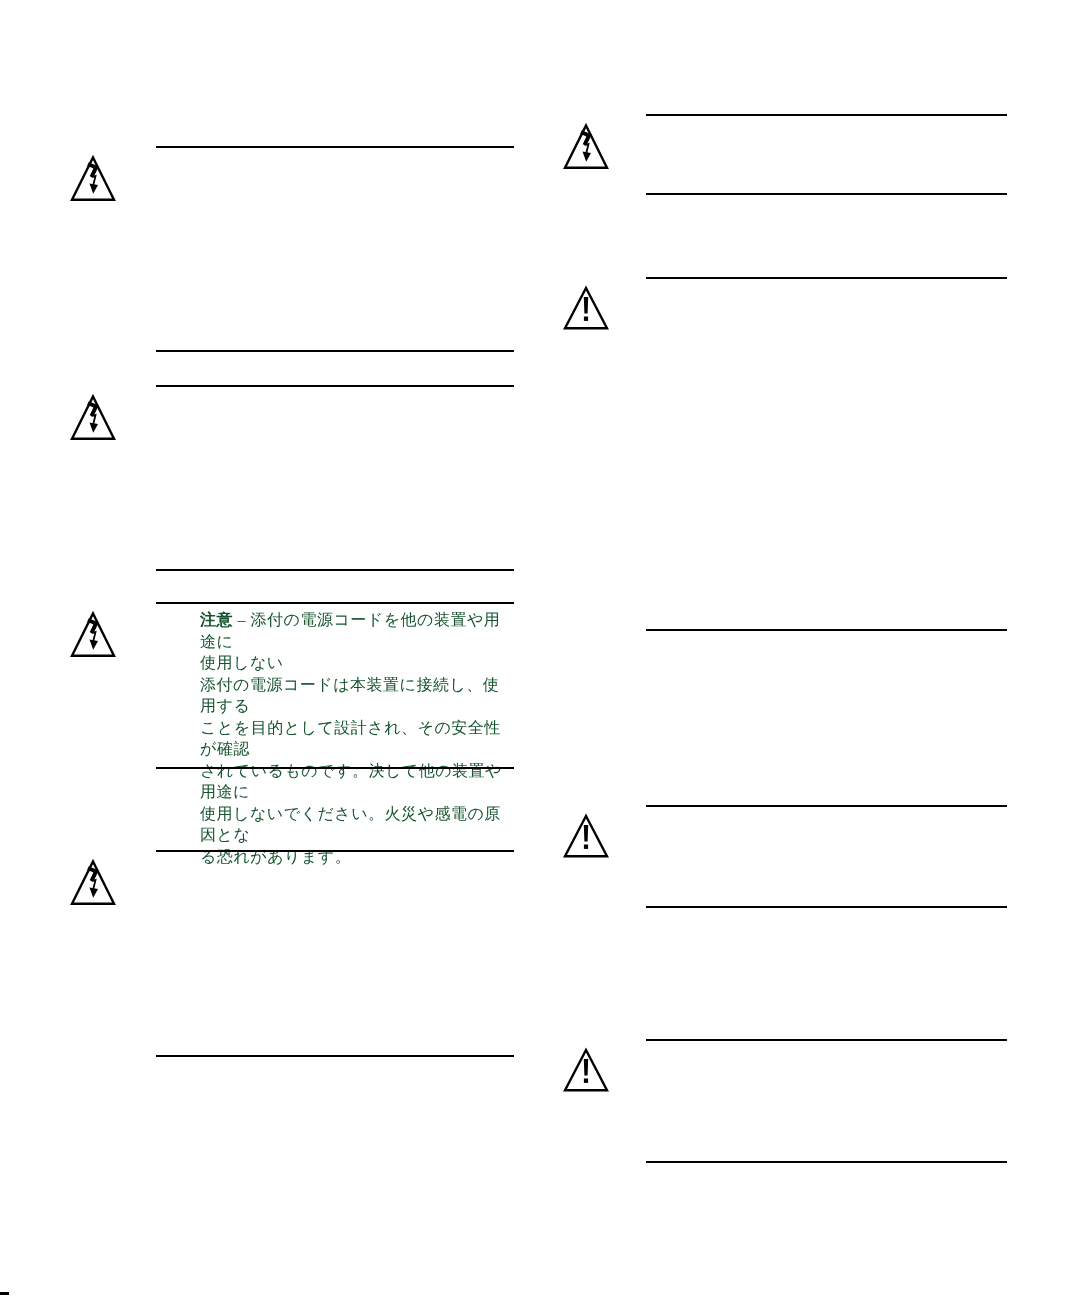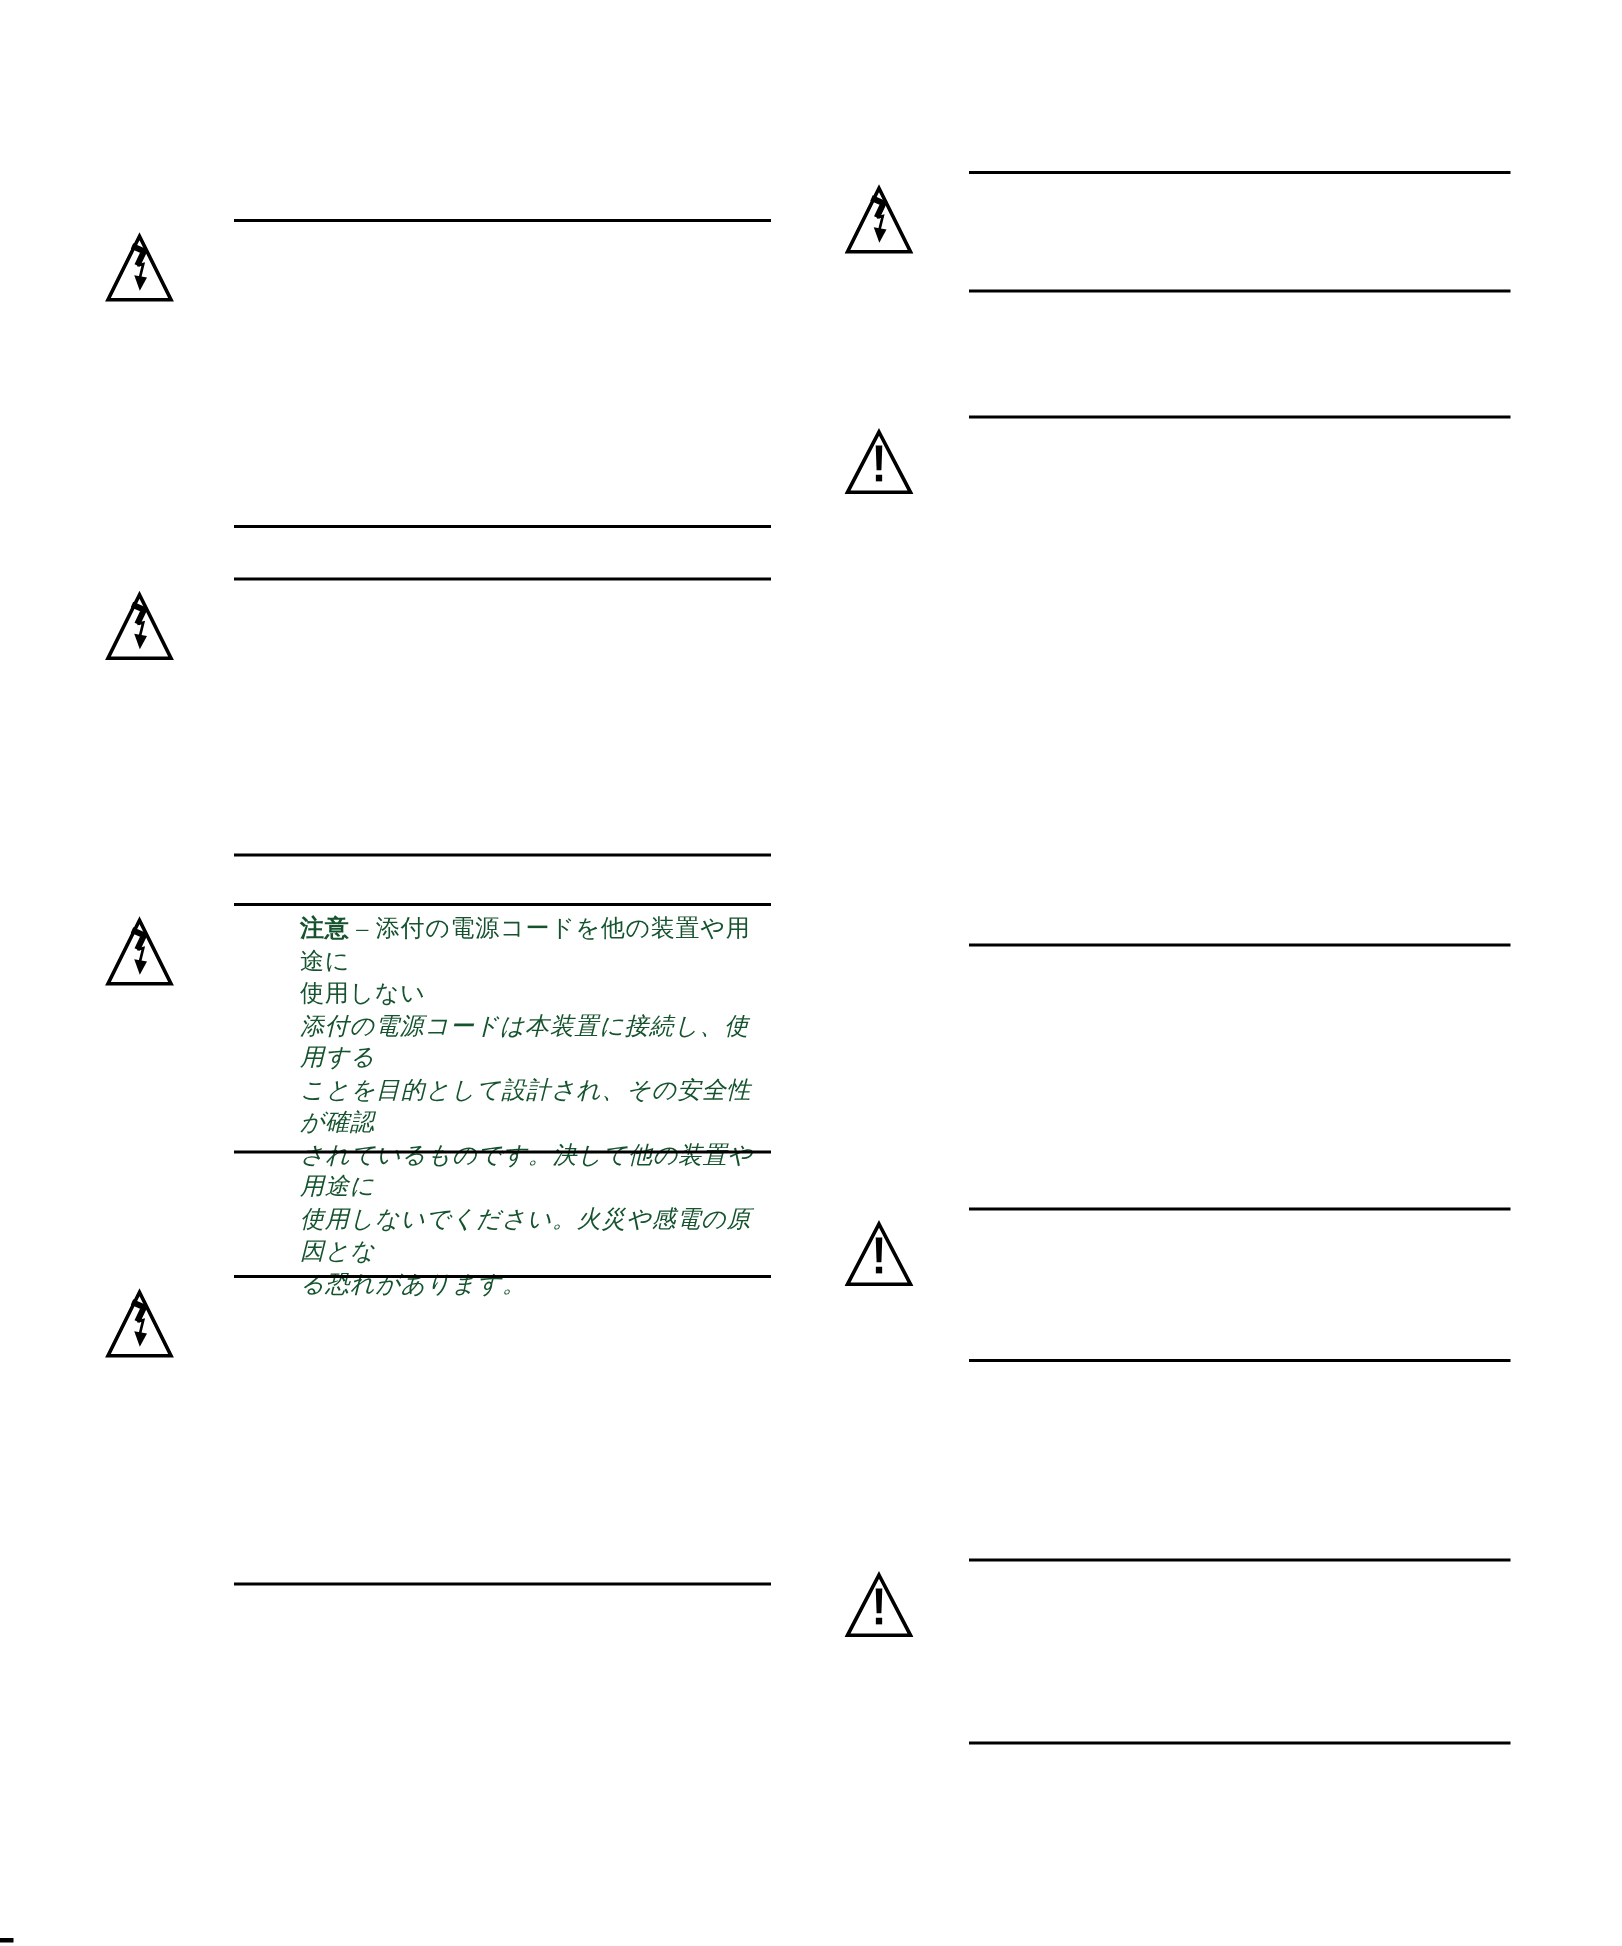--- a/index.html
+++ b/index.html
@@ -41,21 +41,21 @@
     color: #14532d;
     letter-spacing: 0.5px;
     margin-left: 44px;
   }
   .jp-title { margin: 0; }
   .jp-label {
     font-weight: bold;
     font-family: "Liberation Sans", "DejaVu Sans", sans-serif;
   }
   .jp-title-rest { white-space: pre-line; }
-  .jp-body { white-space: pre-line; margin: 0; font-style: italic; }
+  .jp-body { white-space: pre-line; margin: 0; }
 
   .corner-mark {
     position: absolute;
     left: 0; top: 1292px;
     width: 9px; height: 3px;
     background: #000;
   }
 </style>
 </head>
 <body>

